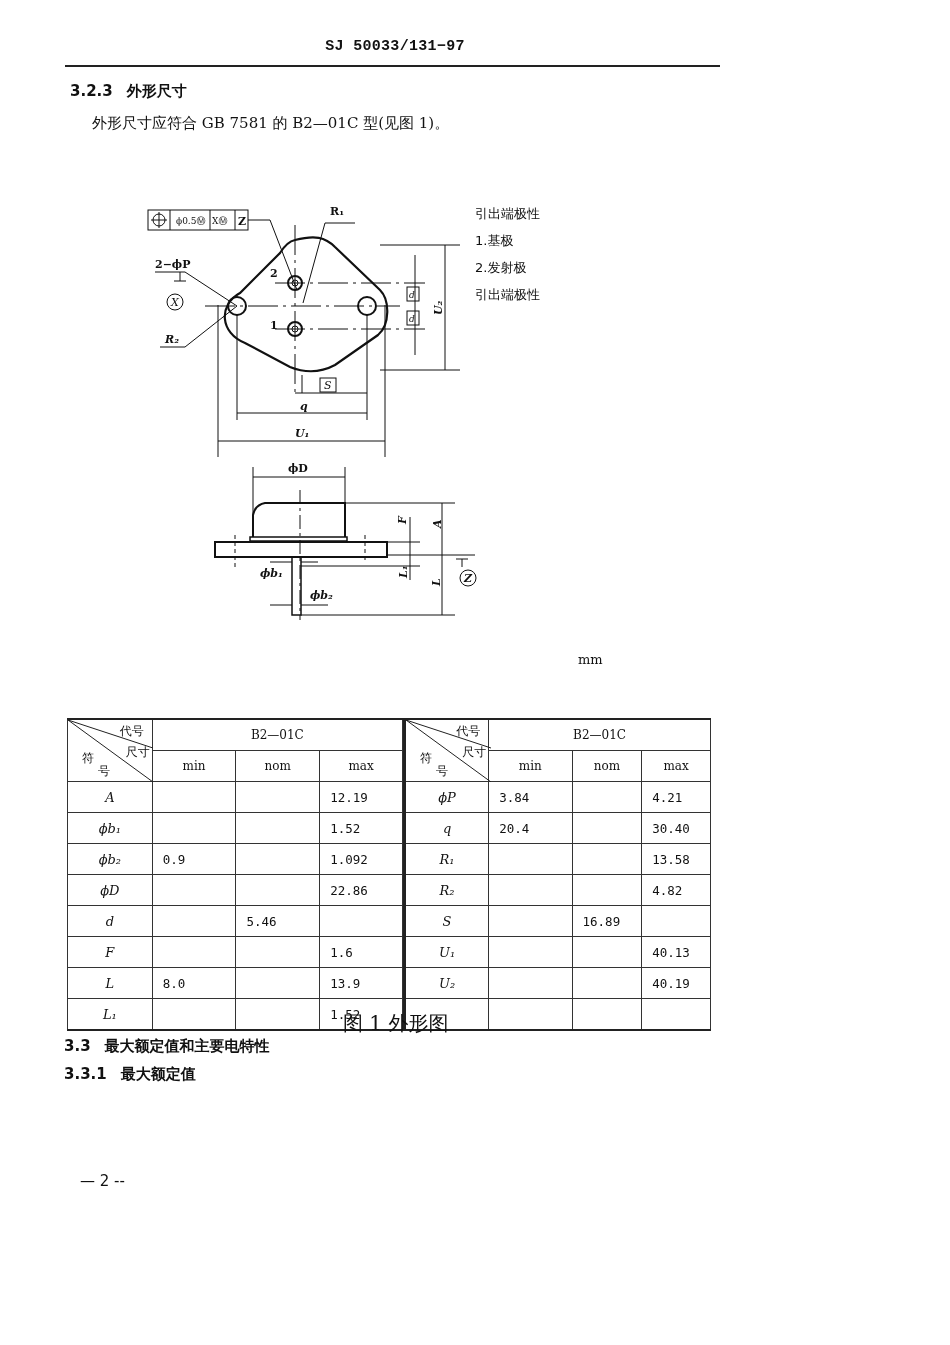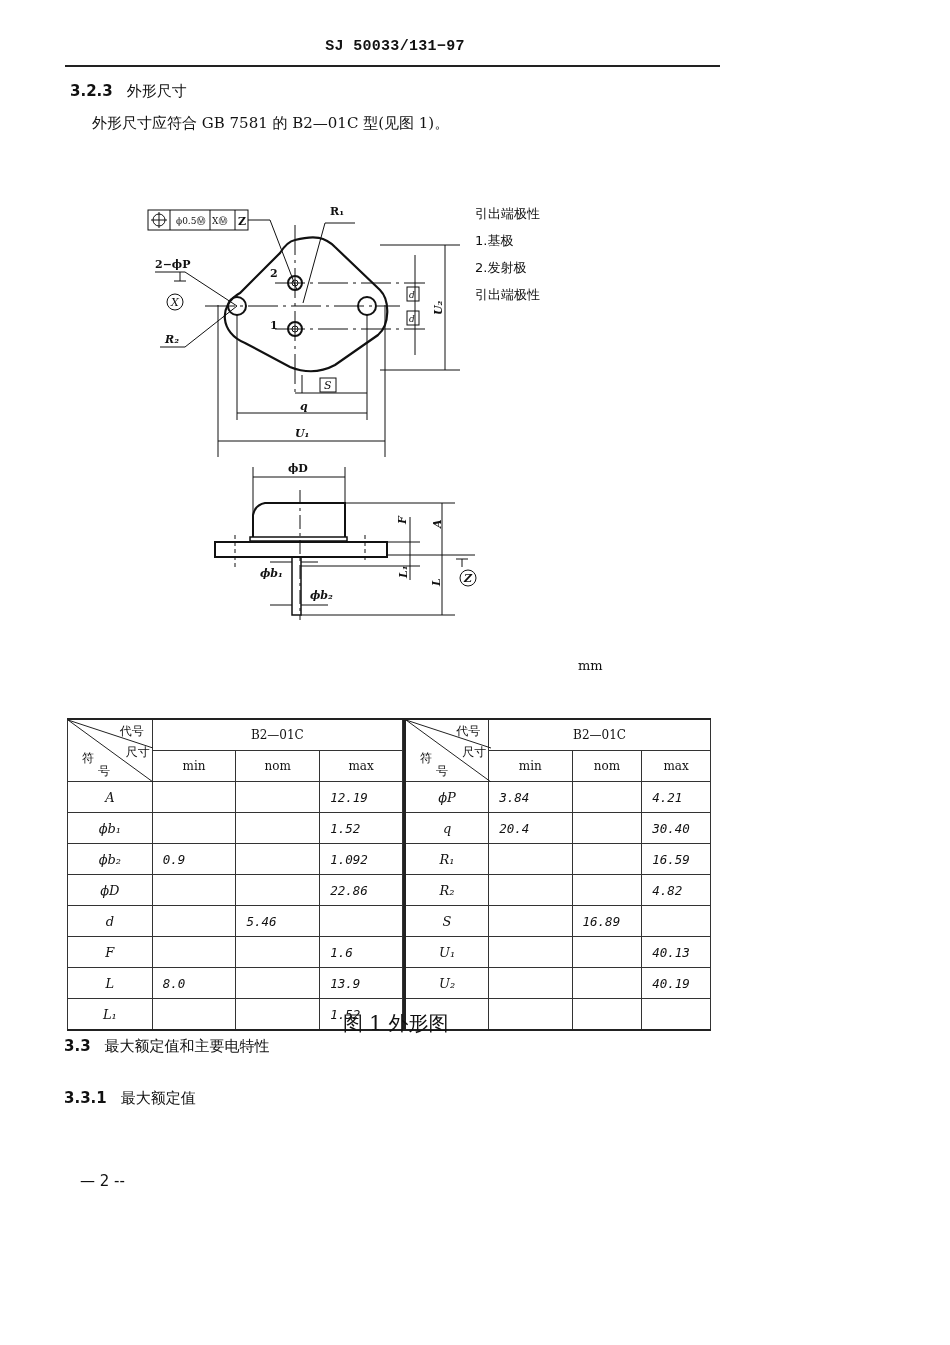--- a/index.html
+++ b/index.html
@@ -2,32 +2,32 @@
 <html><head>
 <meta charset="utf-8">
 <style>
   html,body{margin:0;padding:0;background:#fff;}
   body{width:950px;height:1345px;position:relative;overflow:hidden;color:#111;font-family:"DejaVu Serif",serif;}
   .abs{position:absolute;}
   .hdr{left:0;width:790px;top:38px;text-align:center;font-family:Liberation Mono, monospace;font-weight:bold;font-size:15px;letter-spacing:0.3px;}
   .hrule{left:65px;top:65px;width:655px;height:0;border-top:2px solid #222;}
   .sec{font-family:"DejaVu Sans",sans-serif;font-weight:bold;font-size:15px;}
   .sec .num{display:inline-block;margin-right:14px;}
-  .sec .ttl{font-weight:normal;}
+  .sec .ttl{font-weight:bold;}
   .body-text{font-size:15px;}
   .legend{font-size:13px;line-height:27px;font-family:"DejaVu Sans",sans-serif;}
   table.dims{border-collapse:collapse;position:absolute;font-size:13px;margin-top:44px;}
   table.dims td{border:1px solid #333;height:30px;padding:0 0 0 10px;text-align:left;}
   table.dims td.sym{text-align:center;padding:0;font-style:italic;font-family:"DejaVu Serif",serif;}
   table.dims td.hc{text-align:center;padding:0;font-size:12px;}
   table.dims td.diag{padding:0;position:relative;}
-  table.dims .val{font-family:"DejaVu Sans Mono",monospace;font-size:12.5px;font-style:italic;}
+  table.dims .val{font-family:"DejaVu Sans Mono",monospace;font-size:12.5px;}
   .caption{font-size:20px;}
   .pg{font-family:"DejaVu Sans",sans-serif;font-size:15px;}
-  .unit{font-size:13px;margin-top:6px;}
+  .unit{font-size:13px;}
 </style>
 </head>
 <body>
 
 <div class="abs hdr">SJ 50033/131−97</div>
 <div class="abs hrule"></div>
 
 <div class="abs sec" style="left:70px;top:82px;">
   <span class="num">3.2.3</span><span class="ttl">外形尺寸</span>
 </div>
@@ -267,21 +267,21 @@
   <tr>
         <td class="sym">q</td>
         <td class="val">20.4</td>
         <td class="val"></td>
         <td class="val">30.40</td>
       </tr>
   <tr>
         <td class="sym">R₁</td>
         <td class="val"></td>
         <td class="val"></td>
-        <td class="val">16.59</td>
+        <td class="val">13.58</td>
       </tr>
   <tr>
         <td class="sym">R₂</td>
         <td class="val"></td>
         <td class="val"></td>
         <td class="val">4.82</td>
       </tr>
   <tr>
         <td class="sym">S</td>
         <td class="val"></td>
@@ -307,17 +307,17 @@
         <td class="val"></td>
       </tr>
 </tbody>
   </table>
 
 <div class="abs caption" style="left:343px;top:1010px;">图 1   外形图</div>
 
 <div class="abs sec" style="left:64px;top:1037px;">
   <span class="num">3.3</span><span class="ttl">最大额定值和主要电特性</span>
 </div>
-<div class="abs sec" style="left:64px;top:1065px;margin-top:24px;">
+<div class="abs sec" style="left:64px;top:1065px;">
   <span class="num">3.3.1</span><span class="ttl">最大额定值</span>
 </div>
 
 <div class="abs pg" style="left:80px;top:1172px;">—  2  --</div>
 
 </body></html>

